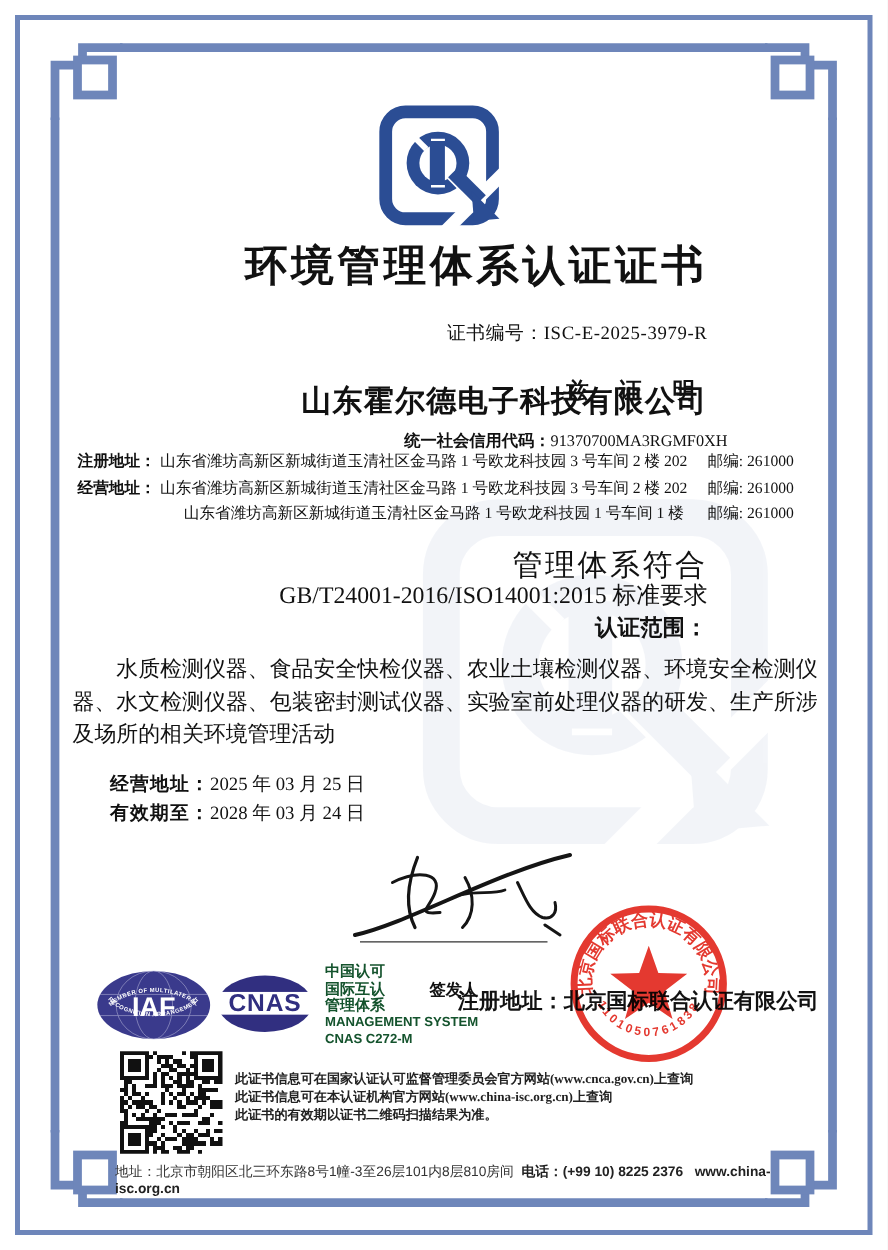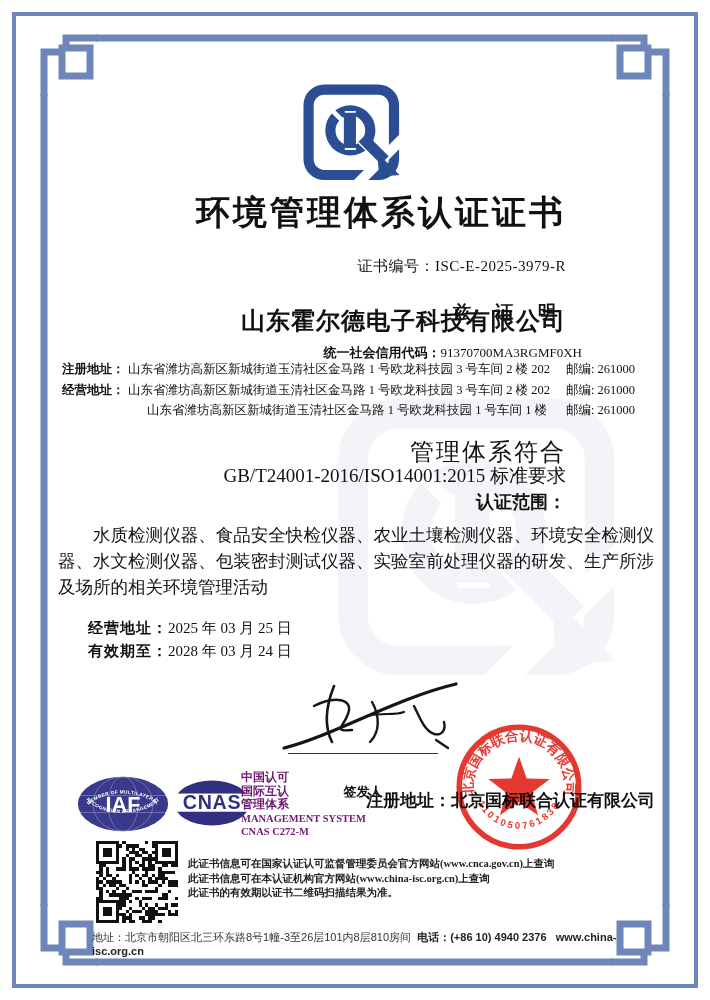--- a/index.html
+++ b/index.html
@@ -22,22 +22,22 @@
   .addr-row .zip{width:86px;flex:none;text-align:left;}
   .conform{top:436px;font-size:24px;font-weight:normal;letter-spacing:2px;}
   .standard{top:463px;font-size:19px;}
   .scopelbl{top:490px;font-size:18px;font-weight:bold;}
   .scope{left:58px;top:522px;width:596px;font-size:17.5px;line-height:26px;
          text-indent:2em;text-align:justify;text-align-last:left;}
   .dates{left:88px;top:617px;font-size:15px;line-height:23px;}
   .dates b{letter-spacing:1px;}
   .sigline{left:288px;top:753px;width:150px;border-top:1.5px solid #333;}
   .signer{left:288px;top:783px;width:150px;text-align:center;font-size:13px;font-weight:bold;}
-  .acctext{left:241px;top:771px;font-size:12px;font-weight:bold;line-height:13.5px;
-           font-family:Liberation Serif, serif;color:#701a75;}
+  .acctext{left:260px;top:771px;font-size:12px;font-weight:bold;line-height:13.5px;
+           font-family:Liberation Sans, sans-serif;color:#14532d;}
   .acctext .en{font-size:10.5px;}
   .bodyline{left:366px;top:789px;font-size:17px;font-weight:bold;}
   .qr{left:96px;top:841px;width:82px;height:82px;}
   .notes{left:188px;top:857px;font-size:10.5px;line-height:14.6px;font-weight:600;color:#222;}
   .footer{left:92px;top:930px;width:560px;font-size:11px;color:#333;
           font-family:"Liberation Sans","DejaVu Sans",sans-serif;}
   .footer b{color:#222;}
   .seal{left:438px;top:706px;width:162px;height:162px;mix-blend-mode:multiply;opacity:.92;}
   .wm{left:322px;top:398px;width:330px;height:300px;opacity:.055;}
   .sig{left:276px;top:676px;width:190px;height:82px;}
@@ -519,17 +519,17 @@
     <text font-size="13.5" font-weight="bold" fill="#e2281e" font-family="Liberation Serif, serif">
       <textPath href="#sealTop" startOffset="50%" text-anchor="middle">北京国标联合认证有限公司</textPath>
     </text>
     <text font-size="9.5" font-weight="bold" fill="#e2281e" letter-spacing="2.5" font-family="Liberation Sans, sans-serif">
       <textPath href="#sealBot" startOffset="50%" text-anchor="middle">1101050761838</textPath>
     </text>
   </svg>
 
   <div class="abs footer">
     <span>地址：</span><span>北京市朝阳区北三环东路8号1幢-3至26层101内8层810房间</span>
-    &nbsp;<b>电话：</b><b>(+86 10) 4940 2376</b>
+    &nbsp;<b>电话：</b><b>(+99 10) 8225 2376</b>
     &nbsp;&nbsp;<b>www.china-isc.org.cn</b>
   </div>
 
 </div>
 
 </body></html>

